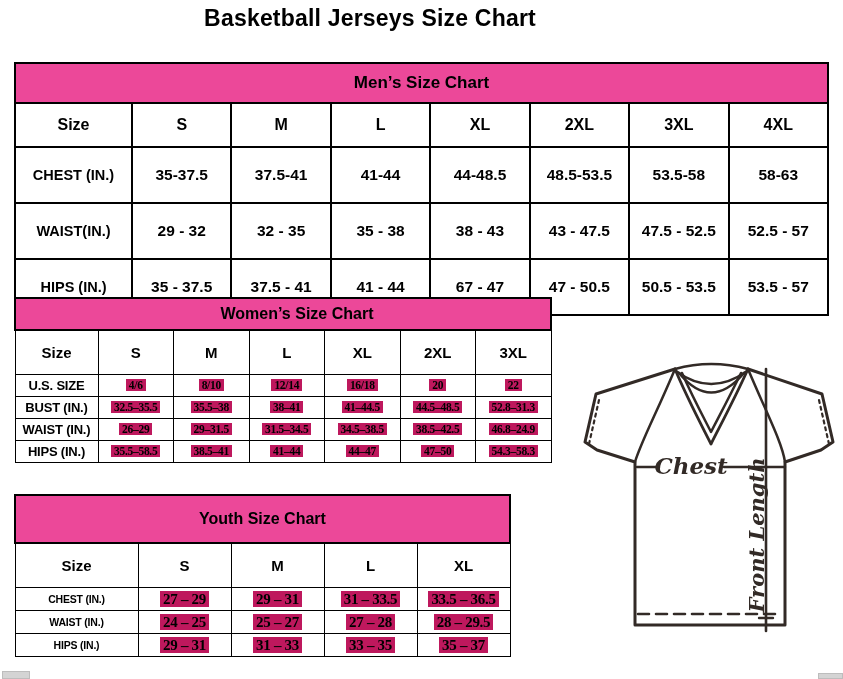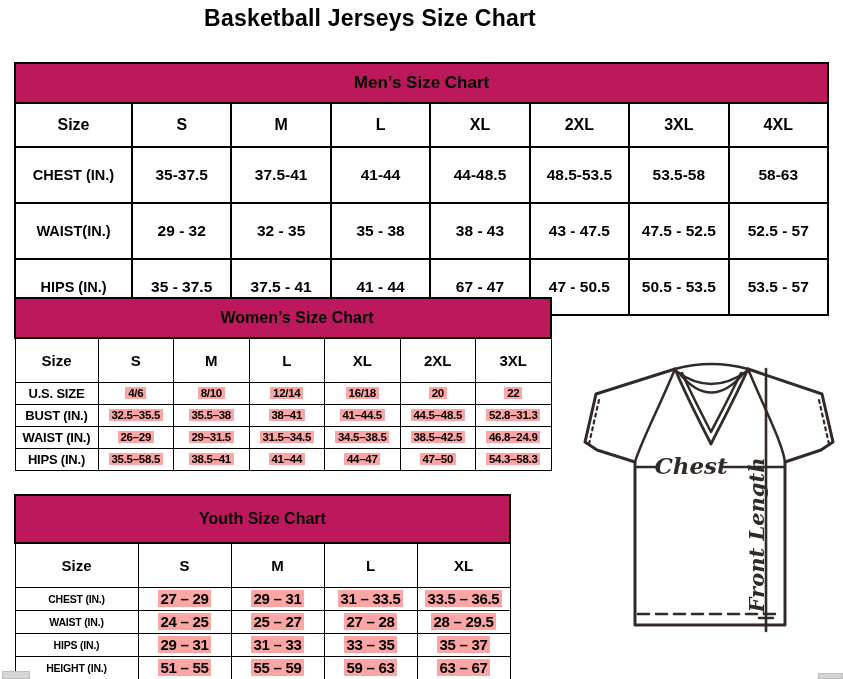--- a/index.html
+++ b/index.html
@@ -14,48 +14,48 @@
 
   table.sizechart {
     position:absolute; border-collapse:collapse; table-layout:fixed;
     background:#fff; color:#000;
   }
   table.sizechart th, table.sizechart td {
     border:1px solid #000; text-align:center; vertical-align:middle;
     font-weight:bold; overflow:hidden; white-space:nowrap;
   }
   table.sizechart th.band {
-    background:#be185d; border:2px solid #000;
+    background:#ec4899; border:2px solid #000;
   }
 
   
   table.men { left:14px; top:62px; width:815px; }
   table.men th, table.men td { border-width:2px; }
   table.men th.band { height:40px; font-size:17px; }
   table.men th.colhead { height:44px; font-size:16px; }
   table.men th.rowlabel { font-size:14.5px; }
   table.men td { height:56px; font-size:15.5px; }
 
   
   table.women { left:14px; top:297px; width:538px; }
-  table.women th.band { height:40px; font-size:16px;padding-left:28px; }
+  table.women th.band { height:32px; font-size:16px;padding-left:28px; }
   table.women th.colhead { height:44px; font-size:15px; }
   table.women th.rowlabel { font-size:13px; letter-spacing:-0.2px; }
   table.women td { height:22px; font-size:11.5px; letter-spacing:-0.3px; }
 
   
   table.youth { left:14px; top:494px; width:497px; }
   table.youth th.band { height:48px; font-size:16px; }
   table.youth th.colhead { height:44px; font-size:15px; }
   table.youth th.rowlabel { font-size:10.5px; letter-spacing:-0.2px; }
   table.youth td { height:23px; font-size:15px; letter-spacing:-0.3px; }
 
   
   table.women td span.val, table.youth td span.val {
-    background:#fca5a5; padding:0 3px;
+    background:#be185d; padding:0 3px;font-family:Liberation Serif, serif;
   }
 
   
   .jersey-wrap { position:absolute; left:563px; top:350px; width:292px; height:290px; }
   .jersey-wrap svg { display:block; }
   .diagram-text {
     font-family:"DejaVu Serif","Liberation Serif",serif;
     font-style:italic; font-weight:bold; fill:#322a26;
   }
 
@@ -230,27 +230,20 @@
           <td><span class="val">27 – 28</span></td>
           <td><span class="val">28 – 29.5</span></td>
         </tr>
         <tr>
           <th class="rowlabel">HIPS (IN.)</th>
           <td><span class="val">29 – 31</span></td>
           <td><span class="val">31 – 33</span></td>
           <td><span class="val">33 – 35</span></td>
           <td><span class="val">35 – 37</span></td>
         </tr>
-        <tr>
-          <th class="rowlabel">HEIGHT (IN.)</th>
-          <td><span class="val">51 – 55</span></td>
-          <td><span class="val">55 – 59</span></td>
-          <td><span class="val">59 – 63</span></td>
-          <td><span class="val">63 – 67</span></td>
-        </tr>
       </tbody>
     </table>
 
   <div class="jersey-wrap">
     <svg width="292" height="290" viewBox="0 0 292 290">
       <g fill="none" stroke="#322a26" stroke-width="3" stroke-linejoin="round" stroke-linecap="round">
 
         <path d="
           M112,19 L33,44 L22,92 L34,100 L72,112 L72,275 L222,275 L222,112 L258,100 L270,92 L259,44 L185,19"></path>
 

